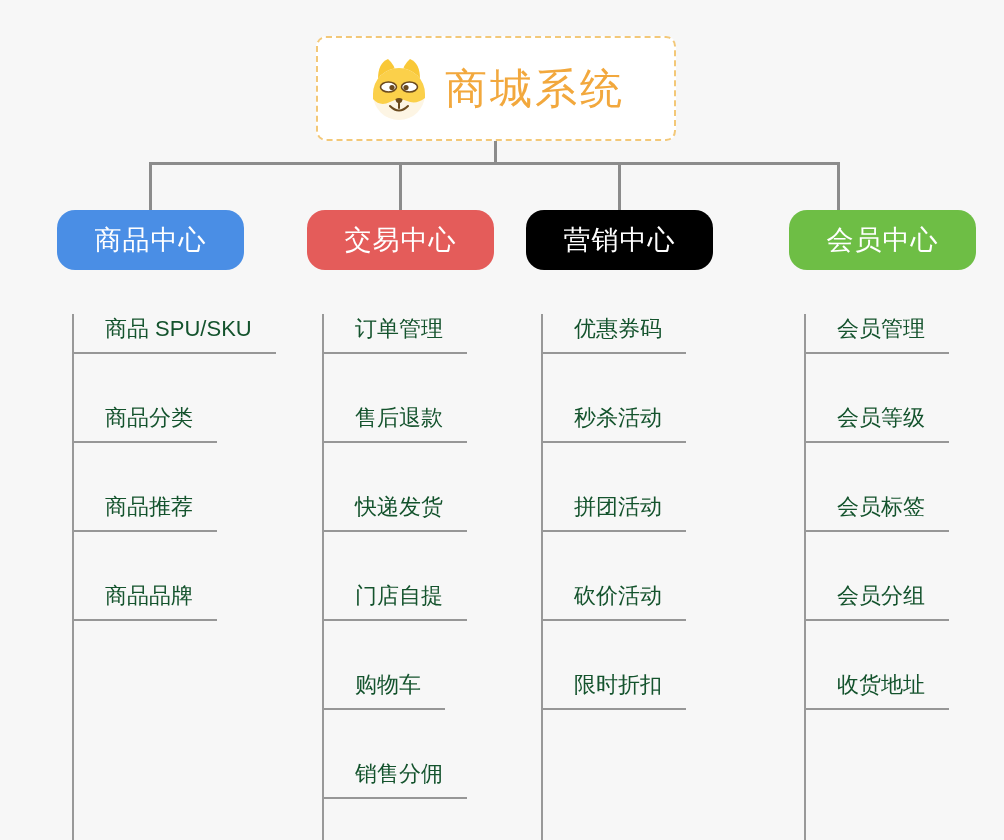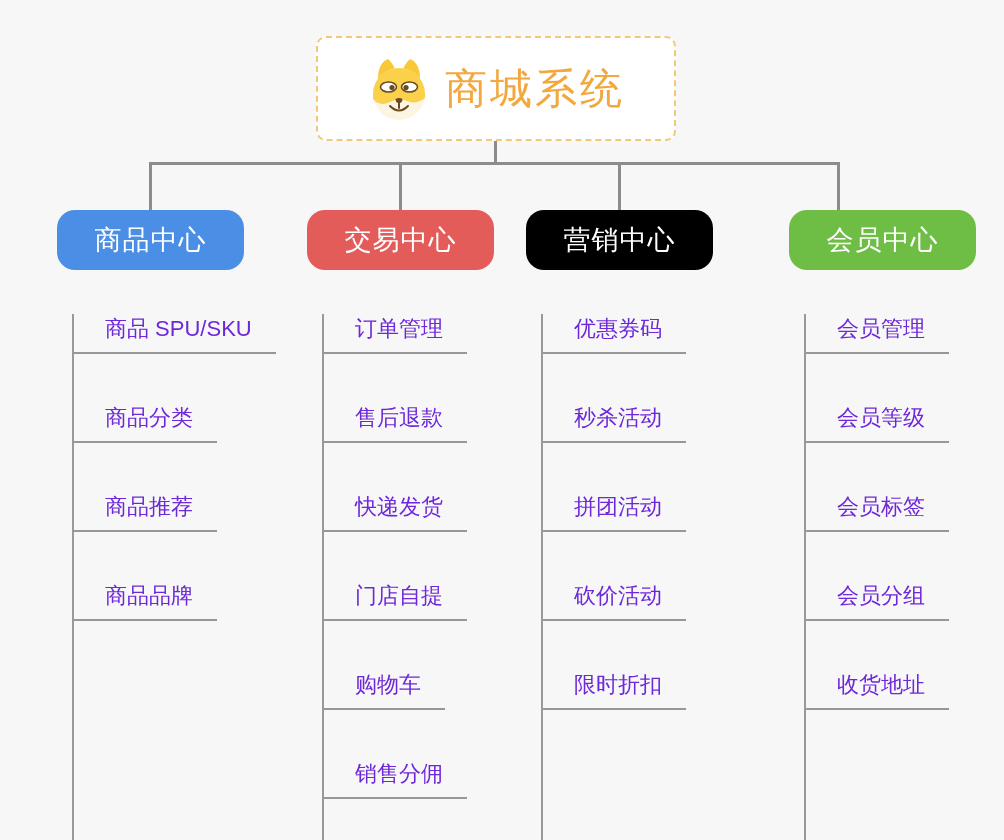--- a/index.html
+++ b/index.html
@@ -63,21 +63,21 @@
     left:0;top:0;
     width:2px;height:530px;
     background:#999999;
   }
   .leaf{
     width:max-content;
     margin-top:49px;
     padding:0 24px 8px 33px;
     font-size:22px;
     line-height:30px;
-    color:#6d28d9;
+    color:#14532d;
     border-bottom:2px solid #979797;
     white-space:nowrap;
   }
   .leaf:first-child{margin-top:44px;}
 </style>
 </head>
 <body>
 
 <div class="canvas">
 

